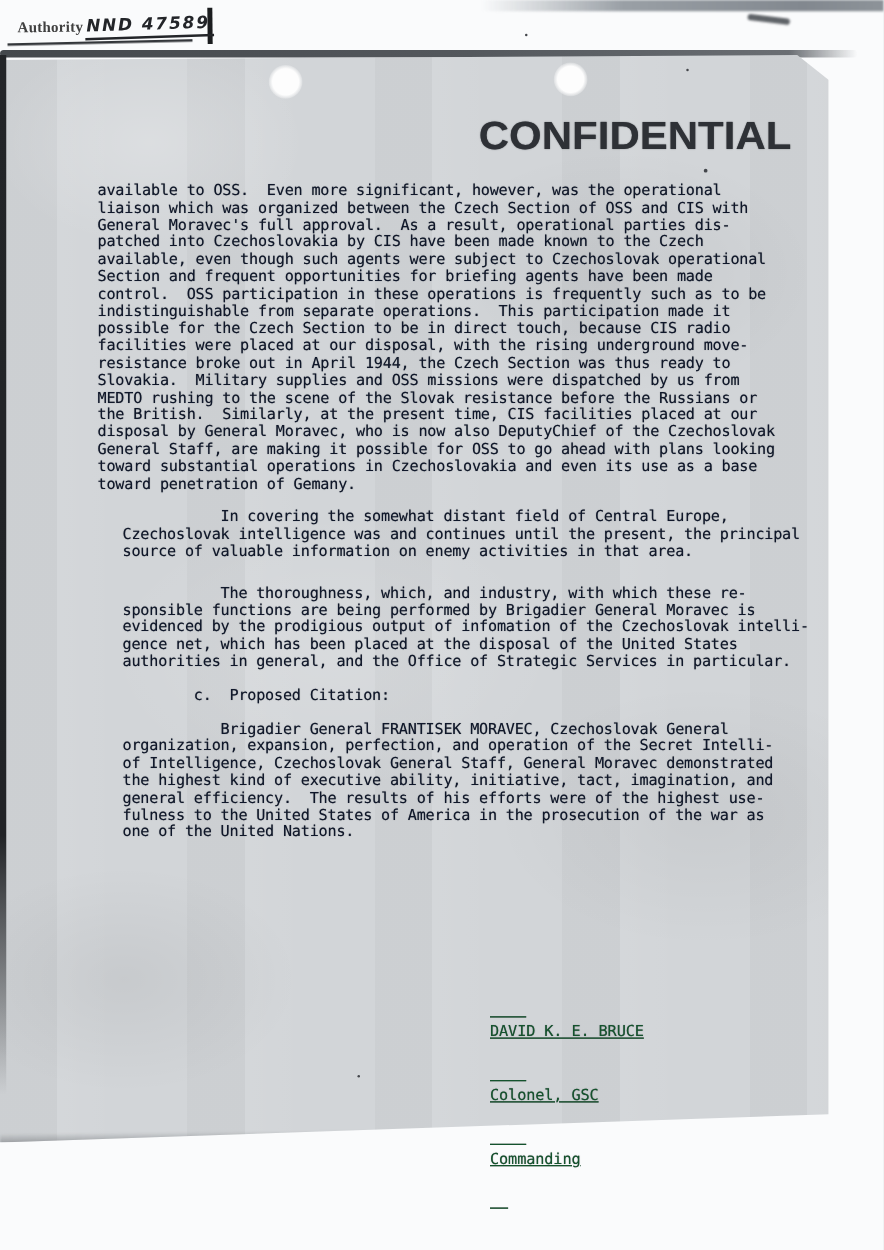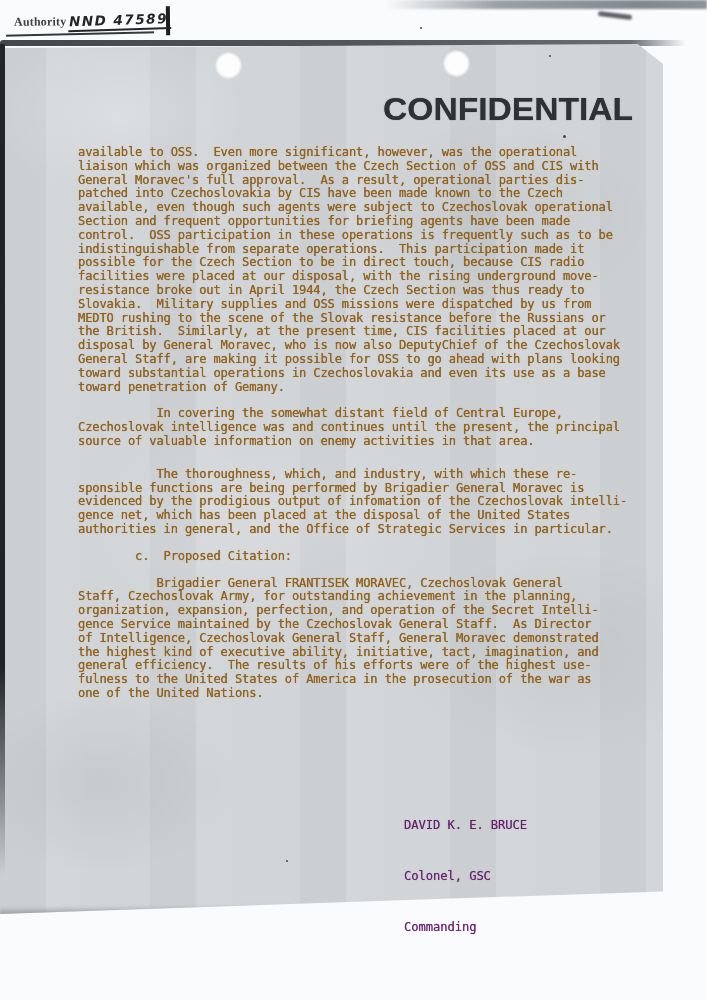--- a/index.html
+++ b/index.html
@@ -90,35 +90,36 @@
     color:#2e3136;text-align:center;line-height:38px;
     transform:scale(0.96,0.9);transform-origin:left top;
     text-shadow:0 0 1px rgba(46,49,54,.8);
     filter:blur(0.3px);
   }
 
   .doc-body{
     position:absolute;left:78px;top:146px;width:564px;
     font-family:"DejaVu Sans Mono","Liberation Mono",monospace;
     font-size:12.1px;line-height:13.8px;letter-spacing:-0.15px;
-    color:#a16207;
+    color:#0f172a;
     text-shadow:0 0 0.7px rgba(57,61,66,.75);
     filter:blur(0.25px);
   }
   .tline{white-space:pre;}
-  .para + .para{margin-top:13px;}
+  .para + .para{margin-top:13px;margin-left:20px;}
   .para:nth-child(3){margin-top:19px;}
 
   .signature{
-    position:absolute;left:404px;top:783px;
+    position:absolute;left:392px;top:783px;
     font-family:"DejaVu Sans Mono","Liberation Mono",monospace;
     font-size:12.2px;line-height:17px;letter-spacing:-0.1px;
-    color:#701a75;white-space:pre;
+    color:#14532d;white-space:pre;
     text-shadow:0 0 0.7px rgba(58,62,67,.75);
     filter:blur(0.25px);
+    text-decoration:underline;
   }
 
   .speck{position:absolute;background:#43464b;border-radius:50%;}
   .sp1{left:563px;top:135px;width:3px;height:3px;}
   .sp2{left:549px;top:55px;width:2px;height:2px;}
   .sp3{left:420px;top:27px;width:2px;height:2px;}
   .sp4{left:286px;top:860px;width:2px;height:2px;}
 </style>
 </head>
 <body>
@@ -177,23 +178,21 @@
         <div class="tline">sponsible functions are being performed by Brigadier General Moravec is</div>
         <div class="tline">evidenced by the prodigious output of infomation of the Czechoslovak intelli-</div>
         <div class="tline">gence net, which has been placed at the disposal of the United States</div>
         <div class="tline">authorities in general, and the Office of Strategic Services in particular.</div>
       </div>
       <div class="para">
         <div class="tline">        c.  Proposed Citation:</div>
       </div>
       <div class="para">
         <div class="tline">           Brigadier General FRANTISEK MORAVEC, Czechoslovak General</div>
-        <div class="tline">Staff, Czechoslovak Army, for outstanding achievement in the planning,</div>
         <div class="tline">organization, expansion, perfection, and operation of the Secret Intelli-</div>
-        <div class="tline">gence Service maintained by the Czechoslovak General Staff.  As Director</div>
         <div class="tline">of Intelligence, Czechoslovak General Staff, General Moravec demonstrated</div>
         <div class="tline">the highest kind of executive ability, initiative, tact, imagination, and</div>
         <div class="tline">general efficiency.  The results of his efforts were of the highest use-</div>
         <div class="tline">fulness to the United States of America in the prosecution of the war as</div>
         <div class="tline">one of the United Nations.</div>
       </div>
     </div>
 
   <div class="signature">
     <div>DAVID K. E. BRUCE</div>

